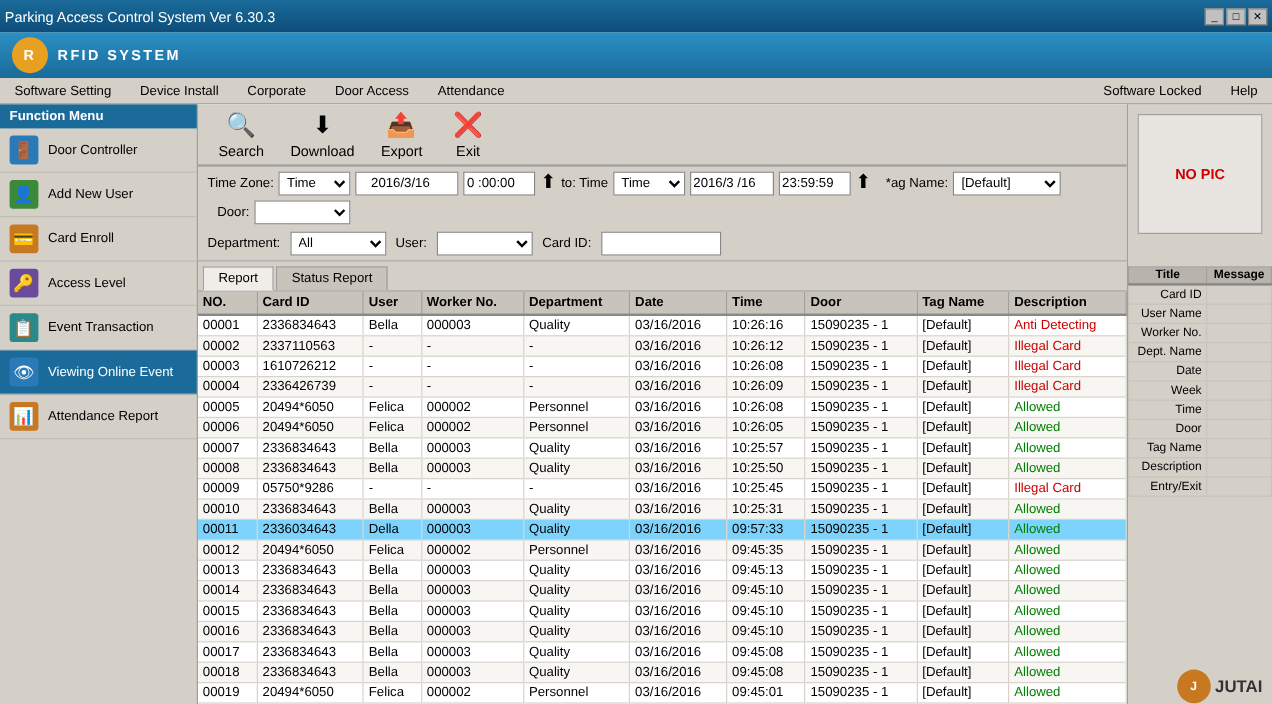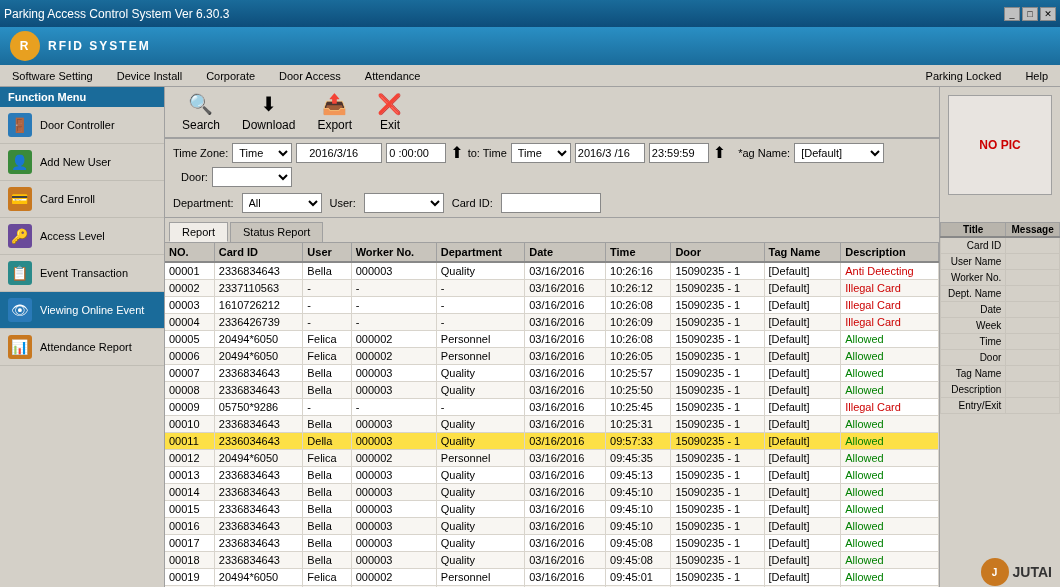--- a/index.html
+++ b/index.html
@@ -303,21 +303,21 @@
   <span>RFID SYSTEM</span>
 </div>
 
 <div class="menu-bar">
   <div class="menu-item">Software Setting</div>
   <div class="menu-item">Device Install</div>
   <div class="menu-item">Corporate</div>
   <div class="menu-item">Door Access</div>
   <div class="menu-item">Attendance</div>
   <div class="menu-right">
-    <div class="menu-item">Parking Locked</div>
+    <div class="menu-item">Software Locked</div>
     <div class="menu-item">Help</div>
   </div>
 </div>
 
 <div class="main-layout">
 
   <div class="sidebar">
     <div class="sidebar-header">Function Menu</div>
     <div class="sidebar-item">
       <div class="sidebar-icon blue">🚪</div>
@@ -549,21 +549,21 @@
     <td>2336834643</td>
     <td>Bella</td>
     <td>000003</td>
     <td>Quality</td>
     <td>03/16/2016</td>
     <td>10:25:31</td>
     <td>15090235 - 1</td>
     <td>[Default]</td>
     <td class="desc-allowed">Allowed</td>
   </tr>
-            <tr style="background: #fde047;">
+            <tr style="background: #7dd3fc;">
     <td>00011</td>
     <td>2336034643</td>
     <td>Della</td>
     <td>000003</td>
     <td>Quality</td>
     <td>03/16/2016</td>
     <td>09:57:33</td>
     <td>15090235 - 1</td>
     <td>[Default]</td>
     <td class="desc-allowed">Allowed</td>

